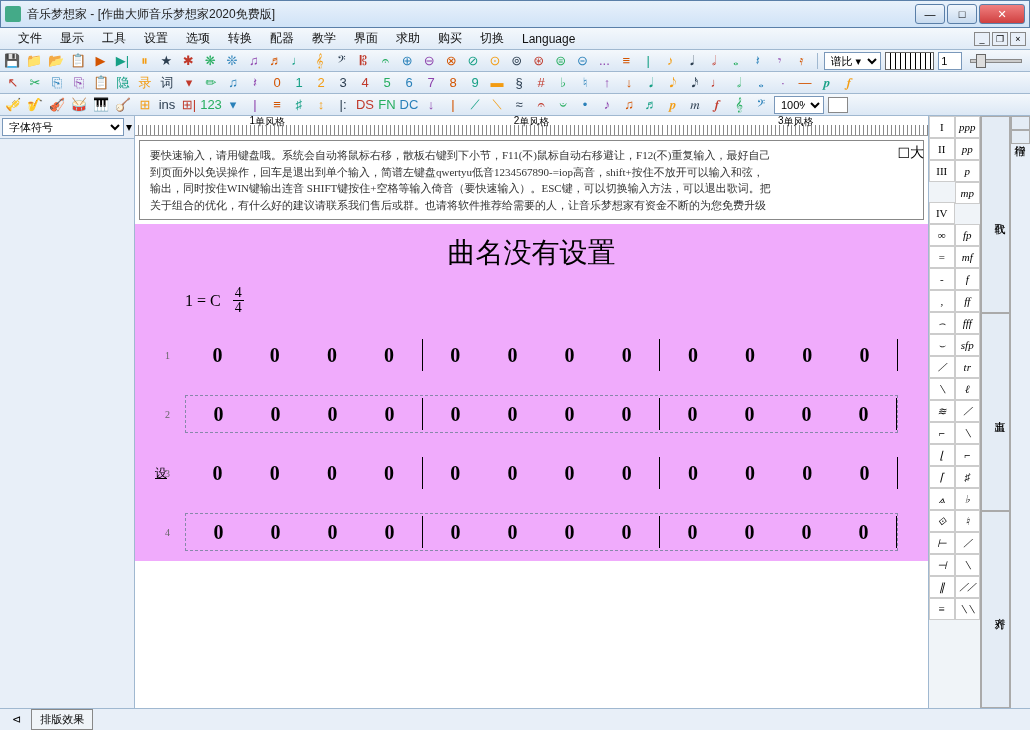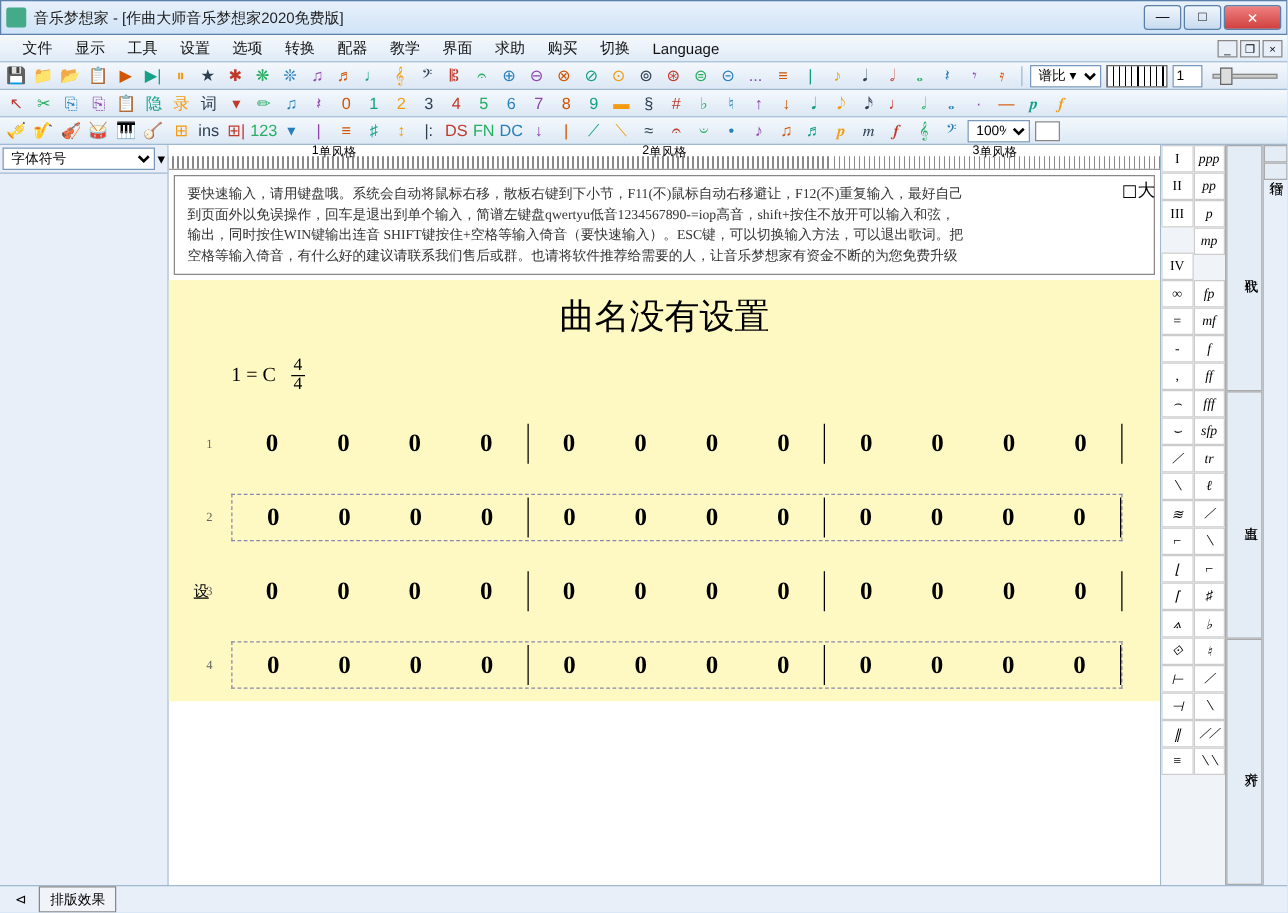--- a/index.html
+++ b/index.html
@@ -25,21 +25,21 @@
 .ruler-h .tick-area { position: relative; flex: 1; height: 100%; }
 .ruler-h .scale { position: absolute; bottom: 0; left: 0; right: 0; height: 20px; display: flex; }
 .scale-seg { flex: 1; display: flex; align-items: flex-start; justify-content: center; font-size: 10px; position: relative; }
 .scale-seg::before { content: ''; position: absolute; bottom: 0; left: 0; right: 0; height: 10px; background: repeating-linear-gradient(90deg, transparent 0 3px, #888 3px 4px); }
 .combo-left { display: flex; align-items: center; padding: 2px; border-bottom: 1px solid #a0b8d0; }
 .msg-panel { padding: 4px; font-size: 11px; color: #444; background: #f0f4f8; border: 1px solid #bbb; margin: 2px; overflow: hidden; }
 .msg-title { font-weight: bold; margin-bottom: 2px; }
 .center-col { flex: 1; display: flex; flex-direction: column; background: #fff; position: relative; }
 .tips { background: #fff; border: 1px solid #888; padding: 6px 10px; font-size: 11px; line-height: 1.5; color: #333; margin: 4px; font-family: SimSun; }
 .checkbox-big { position: absolute; right: 4px; top: 28px; display: flex; align-items: center; font-size: 14px; }
-.score { background: #fef9c3; padding: 10px 30px; font-family: SimSun; color: #000; }
+.score { background: #f0abfc; padding: 10px 30px; font-family: SimSun; color: #000; }
 .score h1 { text-align: center; font-size: 28px; font-weight: normal; font-family: SimHei; }
 .score h2 { text-align: center; font-size: 15px; font-weight: normal; margin-top: 6px; }
 .key-sig { margin: 14px 0 0 20px; font-size: 16px; display: flex; align-items: center; gap: 12px; }
 .frac { display: inline-flex; flex-direction: column; align-items: center; font-size: 14px; line-height: 1; }
 .frac span:first-child { border-bottom: 1px solid #000; padding: 0 2px; }
 .staff { display: flex; align-items: center; margin: 24px 0 0 0; position: relative; }
 .staff-num { width: 20px; font-size: 10px; color: #666; }
 .measures { flex: 1; display: flex; align-items: center; }
 .measure { flex: 1; display: flex; justify-content: space-around; align-items: center; border-left: 1px solid #000; padding: 0 4px; height: 32px; }
 .measure:first-child { border-left: none; }
@@ -134,21 +134,21 @@
               <span>单风格</span>
             </div>
         </div>
       </div>
     </div>
     <div class="checkbox-big">☐ <span>大</span></div>
     <div class="tips">
       <div>要快速输入，请用键盘哦。系统会自动将鼠标右移，散板右键到下小节，F11(不)鼠标自动右移避让，F12(不)重复输入，最好自己</div>
       <div>到页面外以免误操作，回车是退出到单个输入，简谱左键盘qwertyu低音1234567890-=iop高音，shift+按住不放开可以输入和弦，</div>
       <div>输出，同时按住WIN键输出连音 SHIFT键按住+空格等输入倚音（要快速输入）。ESC键，可以切换输入方法，可以退出歌词。把</div>
-      <div>空格等输入倚音，有什么好的建议请联系我们售后或群。也请将软件推荐给需要的人，让音乐梦想家有资金不断的为您免费升级</div>
+      <div>关于组合的优化，有什么好的建议请联系我们售后或群。也请将软件推荐给需要的人，让音乐梦想家有资金不断的为您免费升级</div>
     </div>
     <div class="score">
       <h1>曲名没有设置</h1>
       <div class="key-sig">
         <span>1 = C</span>
         <span class="frac">
             <span>4</span>
             <span>4</span>
           </span>
       </div>

